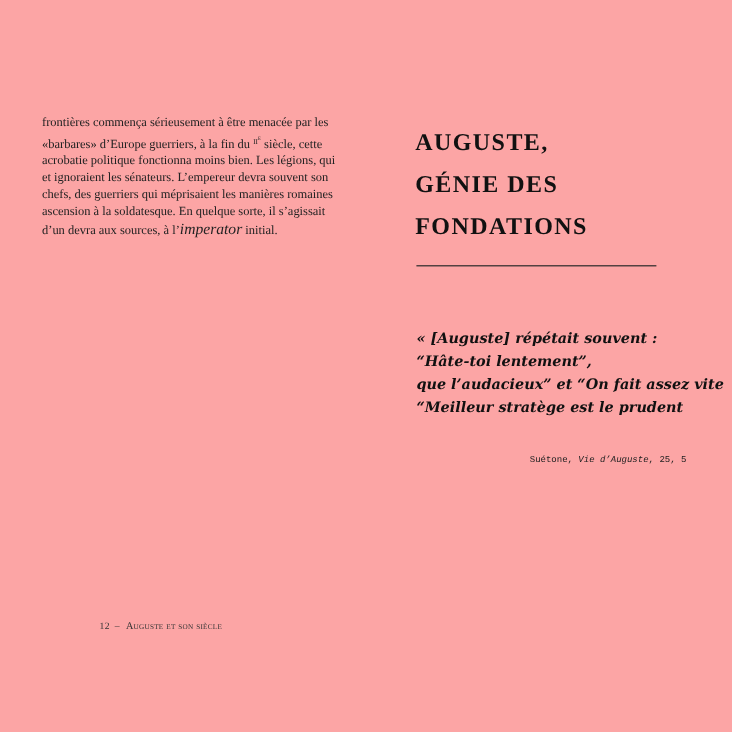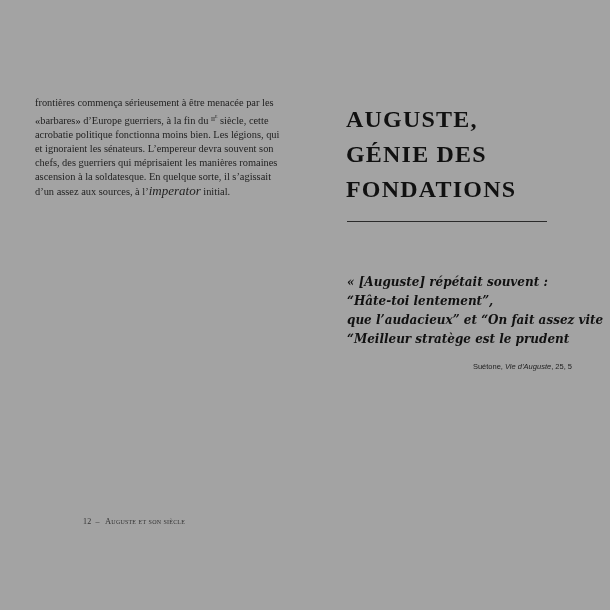--- a/index.html
+++ b/index.html
@@ -11,21 +11,21 @@
       width: 610px;
       height: 610px;
       position: relative;
       overflow: hidden;
       color: #1a1a1a;
     }
     .spread {
       position: absolute;
       left: 0; top: 0;
       width: 610px; height: 610px;
-      background: #a3a3a3;
+      background: #fca5a5;
     }
     
     .left-page {
       position: absolute;
       left: 0; top: 0;
       width: 305px; height: 610px;
     }
     .body-text {
       position: absolute;
       left: 35px;
@@ -82,21 +82,21 @@
       left: 305px; top: 0;
       width: 305px; height: 610px;
     }
     .chapter-title {
       position: absolute;
       left: 41px;
       top: 102px;
       margin: 0;
       font-family: "Liberation Serif", "DejaVu Serif", serif;
       font-weight: bold;
-      font-size: 24px;
+      font-size: 20px;
       line-height: 35px;
       letter-spacing: 1.2px;
       color: #111;
       text-transform: uppercase;
     }
     .chapter-title span {
       display: block;
       white-space: nowrap;
     }
     .title-rule {
@@ -120,42 +120,42 @@
       line-height: 19px;
       color: #111;
     }
     .epigraph span {
       display: block;
       white-space: nowrap;
     }
     .attribution {
       position: absolute;
       right: 38px;
-      top: 362px;
-      font-family: Liberation Sans, sans-serif;
+      top: 380px;
+      font-family: Liberation Mono, monospace;
       font-size: 7.5px;
       color: #222;
       white-space: nowrap;
     }
     .attribution em { font-style: italic; }
   </style>
 </head>
 <body>
 
 <div class="spread">
 
   <div class="left-page">
     <div class="body-text">
       <span class="line">frontières commença sérieusement à être menacée par les</span>
       <span class="line"><span>«barbares» d’Europe guerriers, à la fin du </span><span class="sup"><span>II</span><sup style="font-size:5px;">e</sup></span><span> siècle, cette</span></span>
       <span class="line">acrobatie politique fonctionna moins bien. Les légions, qui</span>
       <span class="line">et ignoraient les sénateurs. L’empereur devra souvent son</span>
       <span class="line">chefs, des guerriers qui méprisaient les manières romaines</span>
       <span class="line">ascension à la soldatesque. En quelque sorte, il s’agissait</span>
-      <span class="line last"><span>d’un assez aux sources, à l’</span><em>imperator</em><span> initial.</span></span>
+      <span class="line last"><span>d’un devra aux sources, à l’</span><em>imperator</em><span> initial.</span></span>
     </div>
 
     <div class="footer">
       <span class="page-num">12</span>
       <span class="sep">–</span>
       <span class="running-title">Auguste et son siècle</span>
     </div>
   </div>
 
   <div class="right-page">

